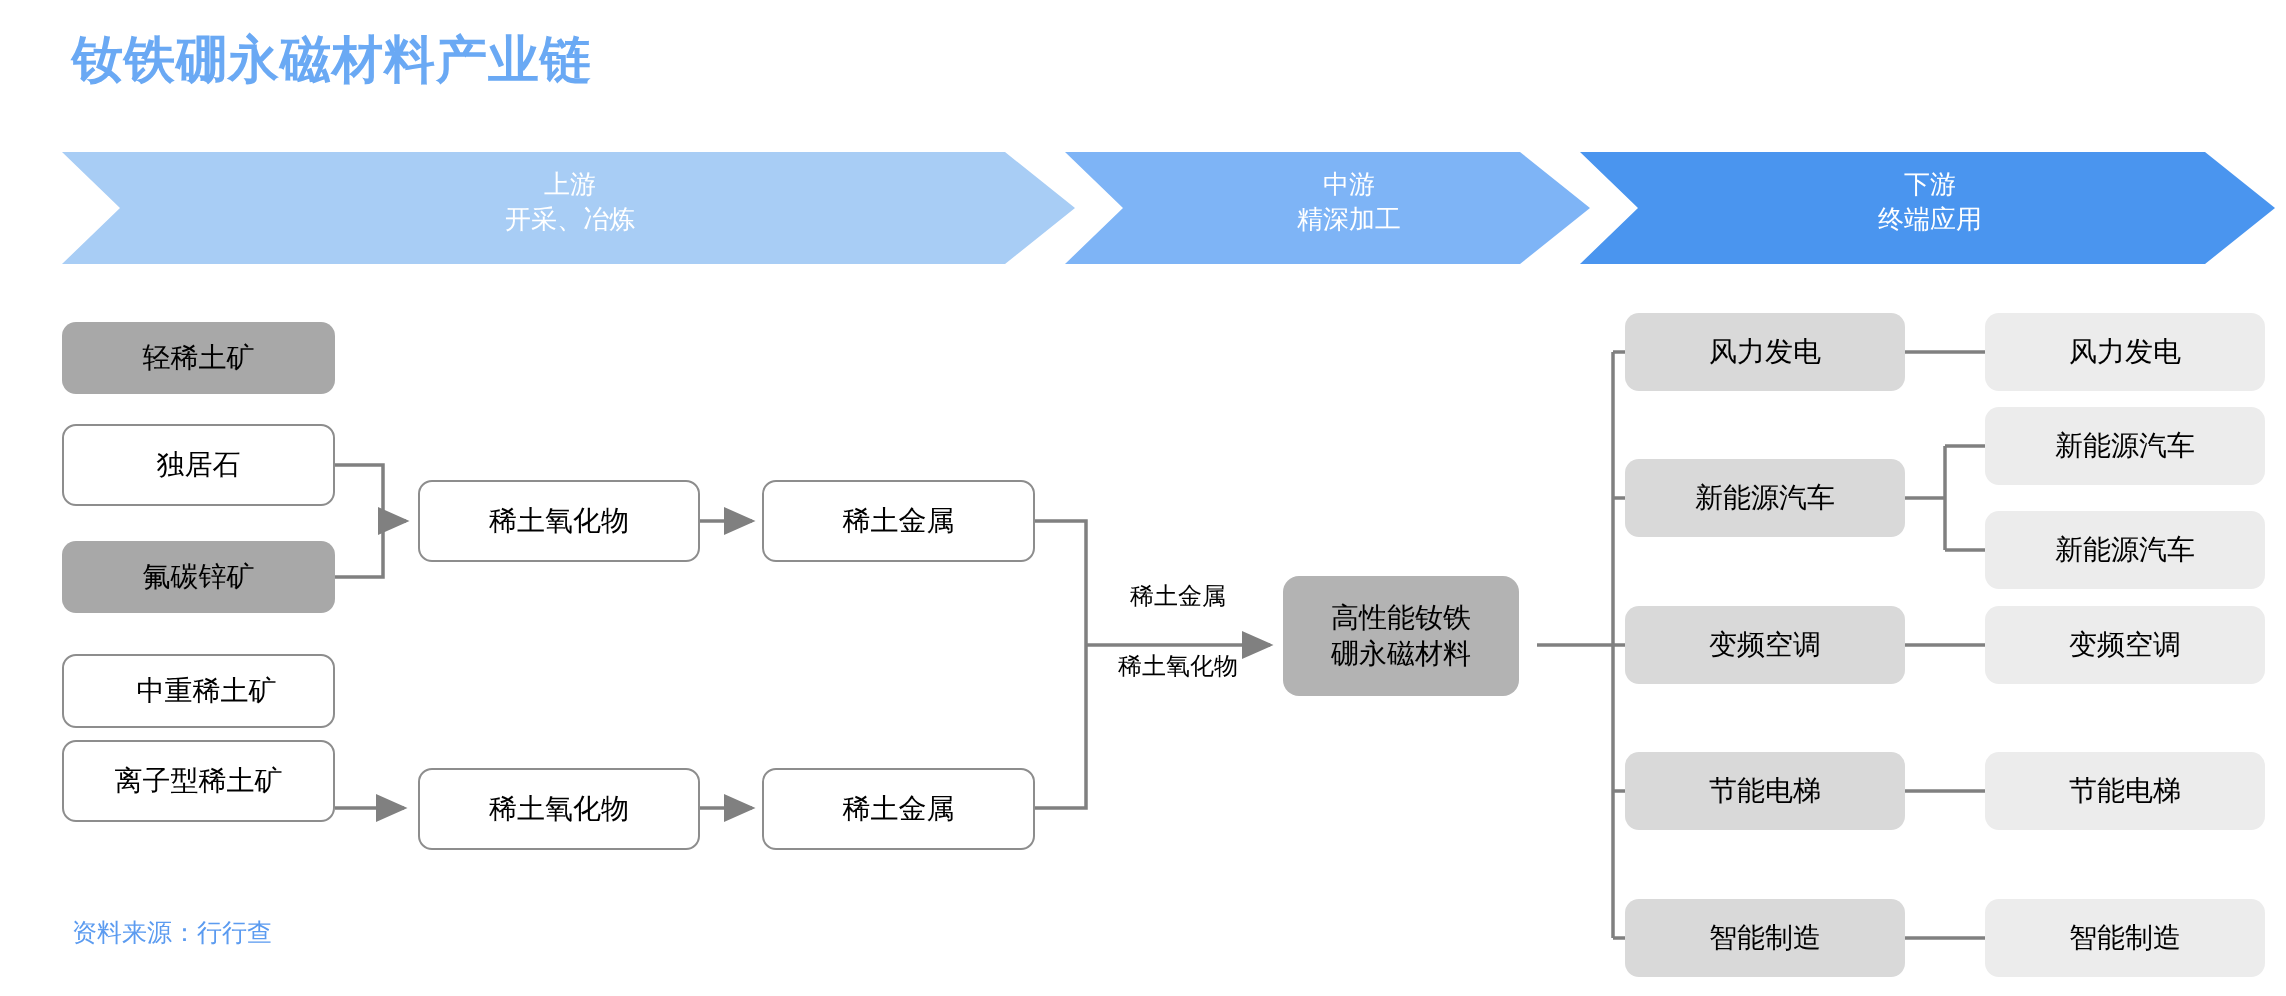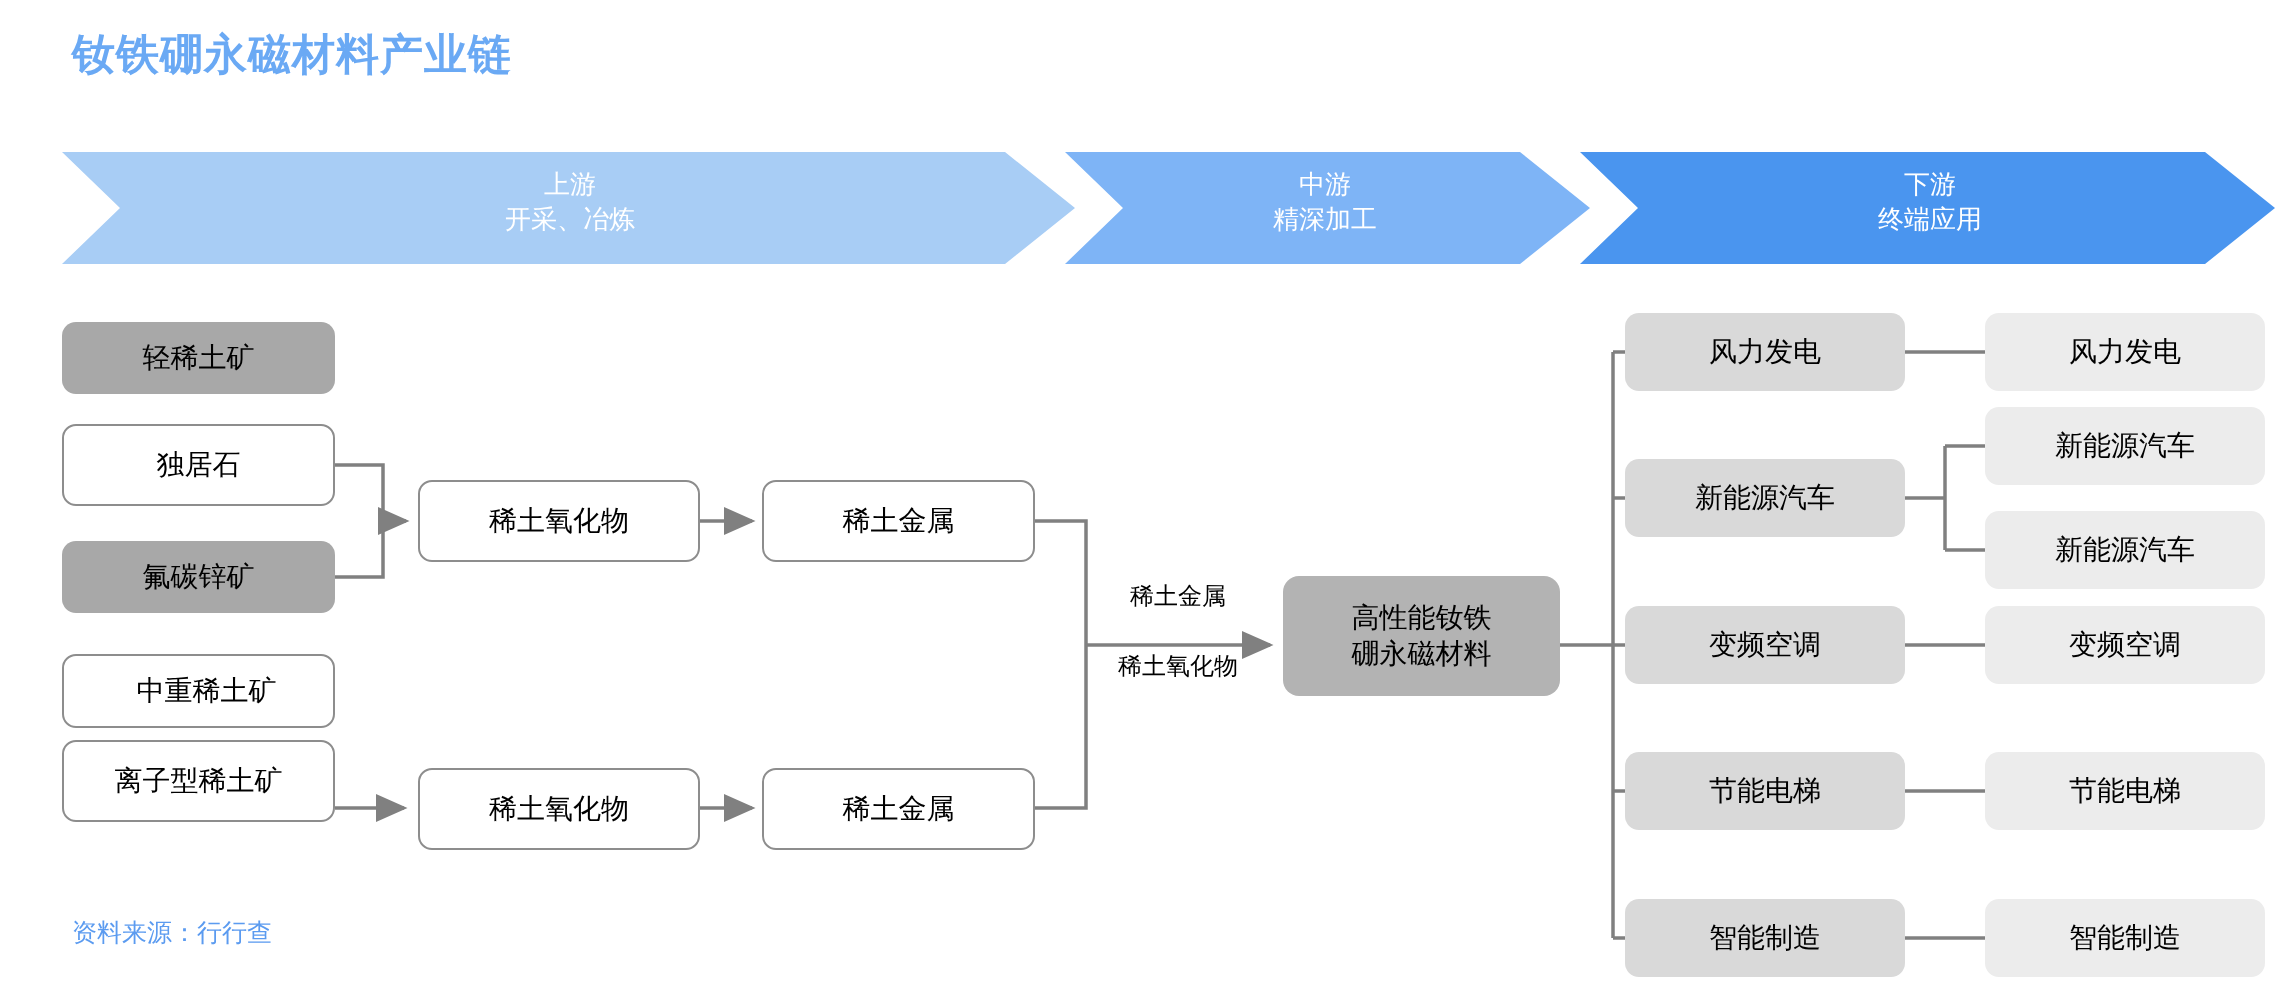--- a/index.html
+++ b/index.html
@@ -14,21 +14,21 @@
     overflow: hidden;
     font-family: "Liberation Sans", "DejaVu Sans", sans-serif;
     color: #000000;
   }
 
   
   #page-title {
     position: absolute;
     left: 72px;
     top: 26px;
-    font-size: 43px;
+    font-size: 51px;
     font-weight: 700;
     color: #6aa9f4;
     letter-spacing: 1px;
     white-space: nowrap;
   }
 
   
   #source-note {
     position: absolute;
     left: 72px;
@@ -121,21 +121,21 @@
 
   <polygon points="1065,152 1520,152 1590,208 1520,264 1065,264 1123,208" fill="#7eb4f6"></polygon>
 
   <polygon points="1580,152 2205,152 2275,208 2205,264 1580,264 1638,208" fill="#4a95ef"></polygon>
 </svg>
 
 <div class="chev-label" style="left:360px; top:167px; width:420px;text-align:center;">
   <div>上游</div>
   <div>开采、冶炼</div>
 </div>
-<div class="chev-label" style="left:1130px; top:167px; width:390px;">
+<div class="chev-label" style="left:1154px; top:167px; width:390px;">
   <div>中游</div>
   <div>精深加工</div>
 </div>
 <div class="chev-label" style="left:1720px; top:167px; width:420px;">
   <div>下游</div>
   <div>终端应用</div>
 </div>
 
 <svg id="wires" viewBox="0 0 2286 996" xmlns="http://www.w3.org/2000/svg">
   <defs>
@@ -185,21 +185,21 @@
 
 <div class="node outline" style="left:418px; top:480px; width:282px; height:82px;">稀土氧化物</div>
 <div class="node outline" style="left:418px; top:768px; width:282px; height:82px;">稀土氧化物</div>
 
 <div class="node outline" style="left:762px; top:480px; width:273px; height:82px;">稀土金属</div>
 <div class="node outline" style="left:762px; top:768px; width:273px; height:82px;">稀土金属</div>
 
 <div class="edge-label" style="left:1098px; top:580px; width:160px;">稀土金属</div>
 <div class="edge-label" style="left:1098px; top:650px; width:160px;">稀土氧化物</div>
 
-<div class="node solid-center" style="left:1283px; top:576px; width:277px; height:120px; border-radius:16px;">高性能钕铁
+<div class="node solid-center" style="left:1283px; top:576px; width:236px; height:120px; border-radius:16px;">高性能钕铁
 硼永磁材料</div>
 
 <div class="node solid-app" style="left:1625px; top:313px; width:280px; height:78px;">风力发电</div>
 <div class="node solid-app" style="left:1625px; top:459px; width:280px; height:78px;">新能源汽车</div>
 <div class="node solid-app" style="left:1625px; top:606px; width:280px; height:78px;">变频空调</div>
 <div class="node solid-app" style="left:1625px; top:752px; width:280px; height:78px;">节能电梯</div>
 <div class="node solid-app" style="left:1625px; top:899px; width:280px; height:78px;">智能制造</div>
 
 <div class="node solid-app-light" style="left:1985px; top:313px; width:280px; height:78px;">风力发电</div>
 <div class="node solid-app-light" style="left:1985px; top:407px; width:280px; height:78px;">新能源汽车</div>

